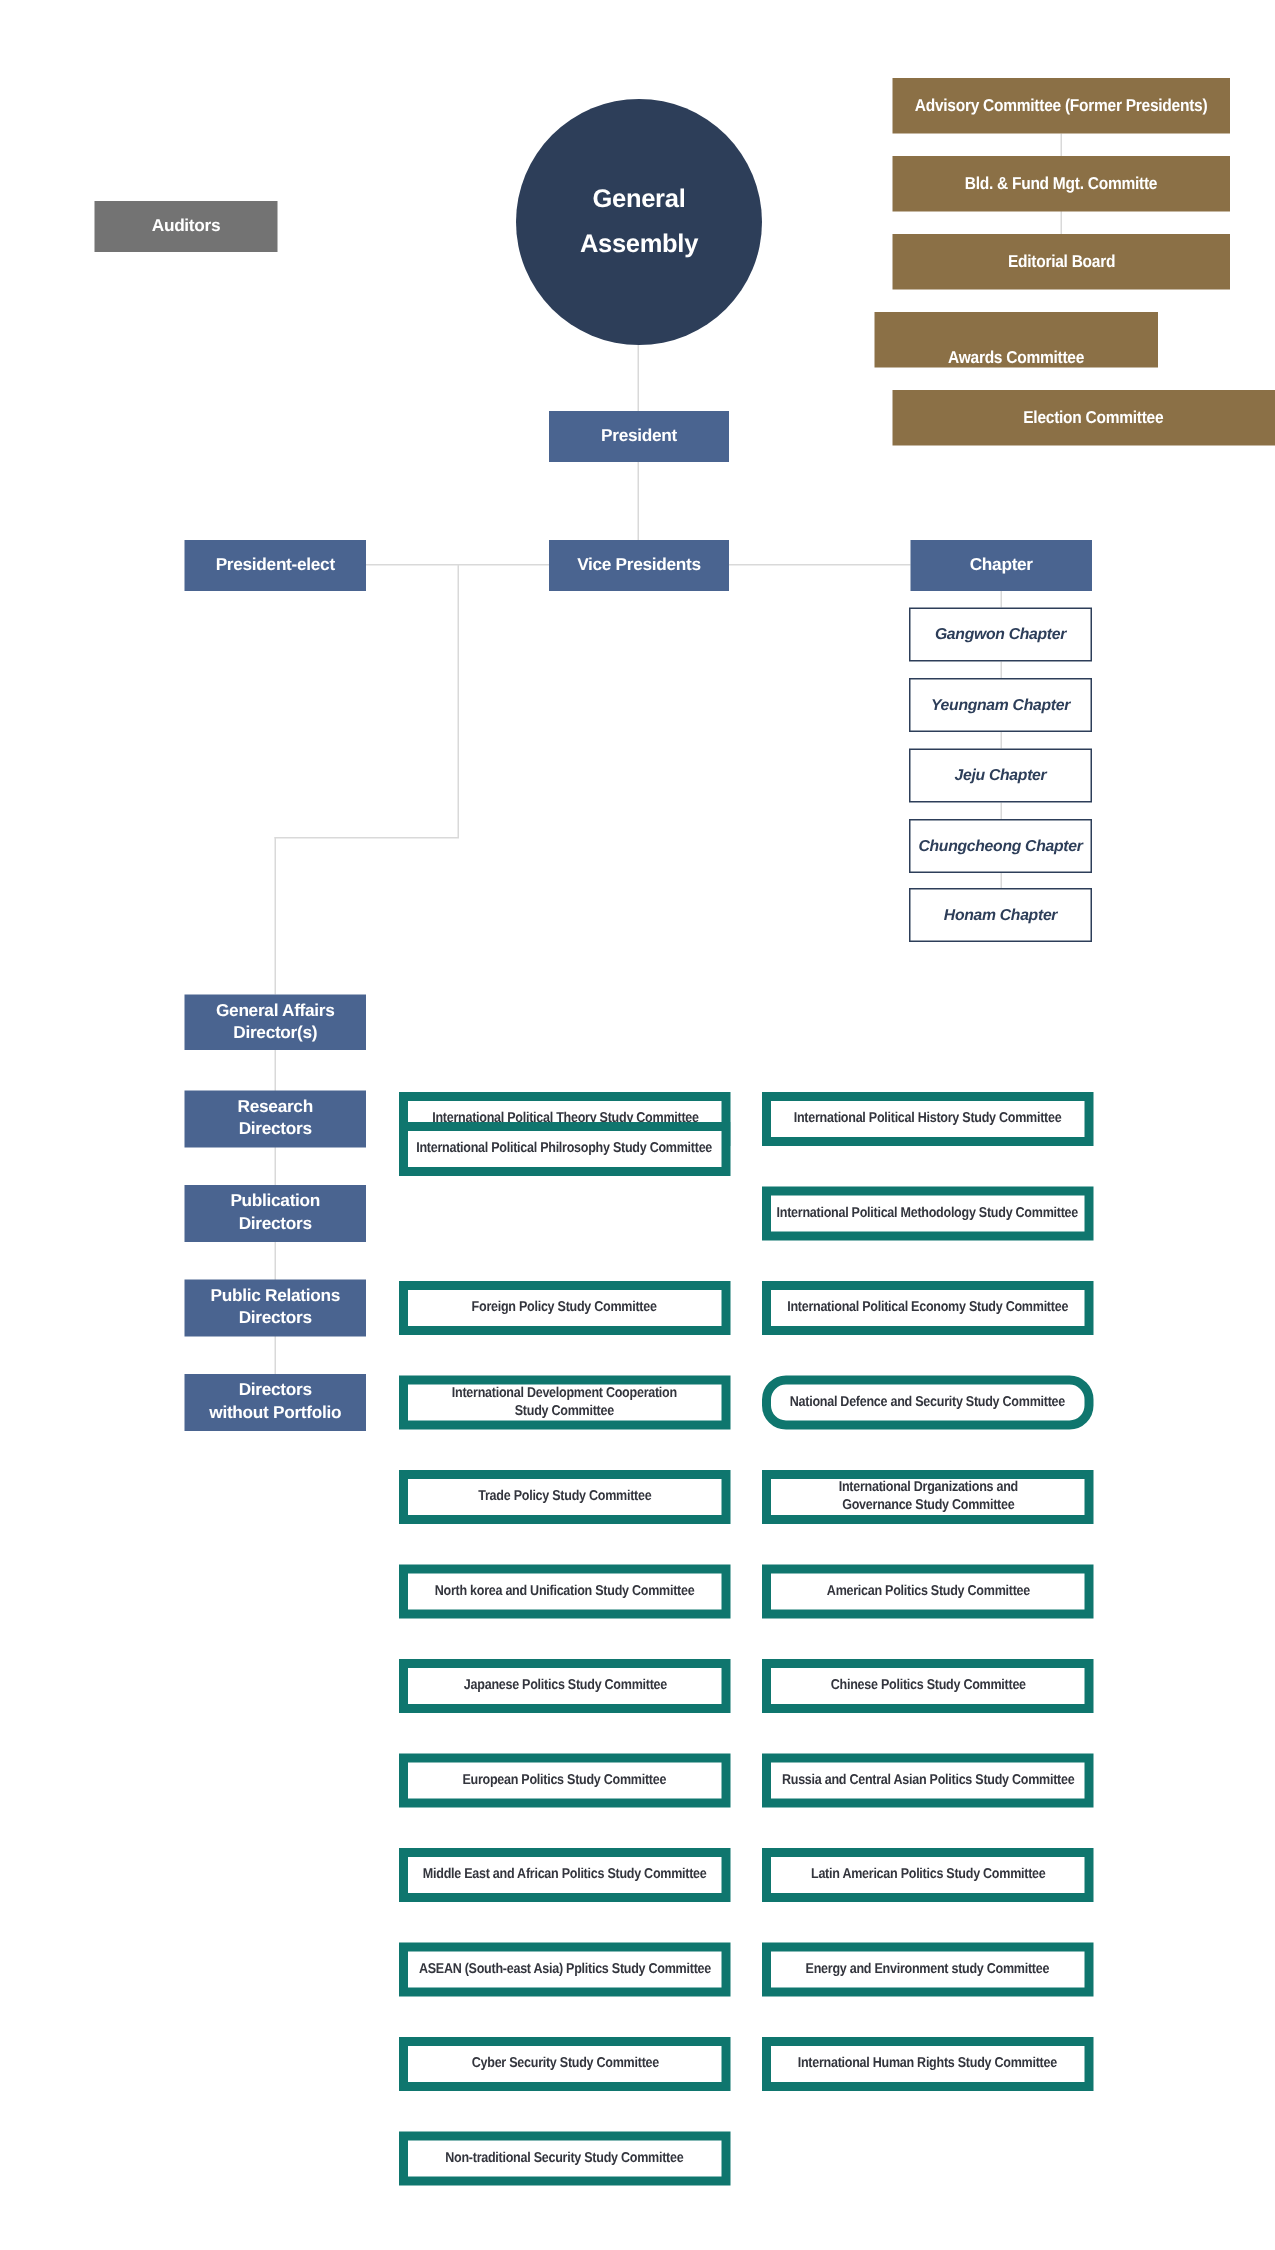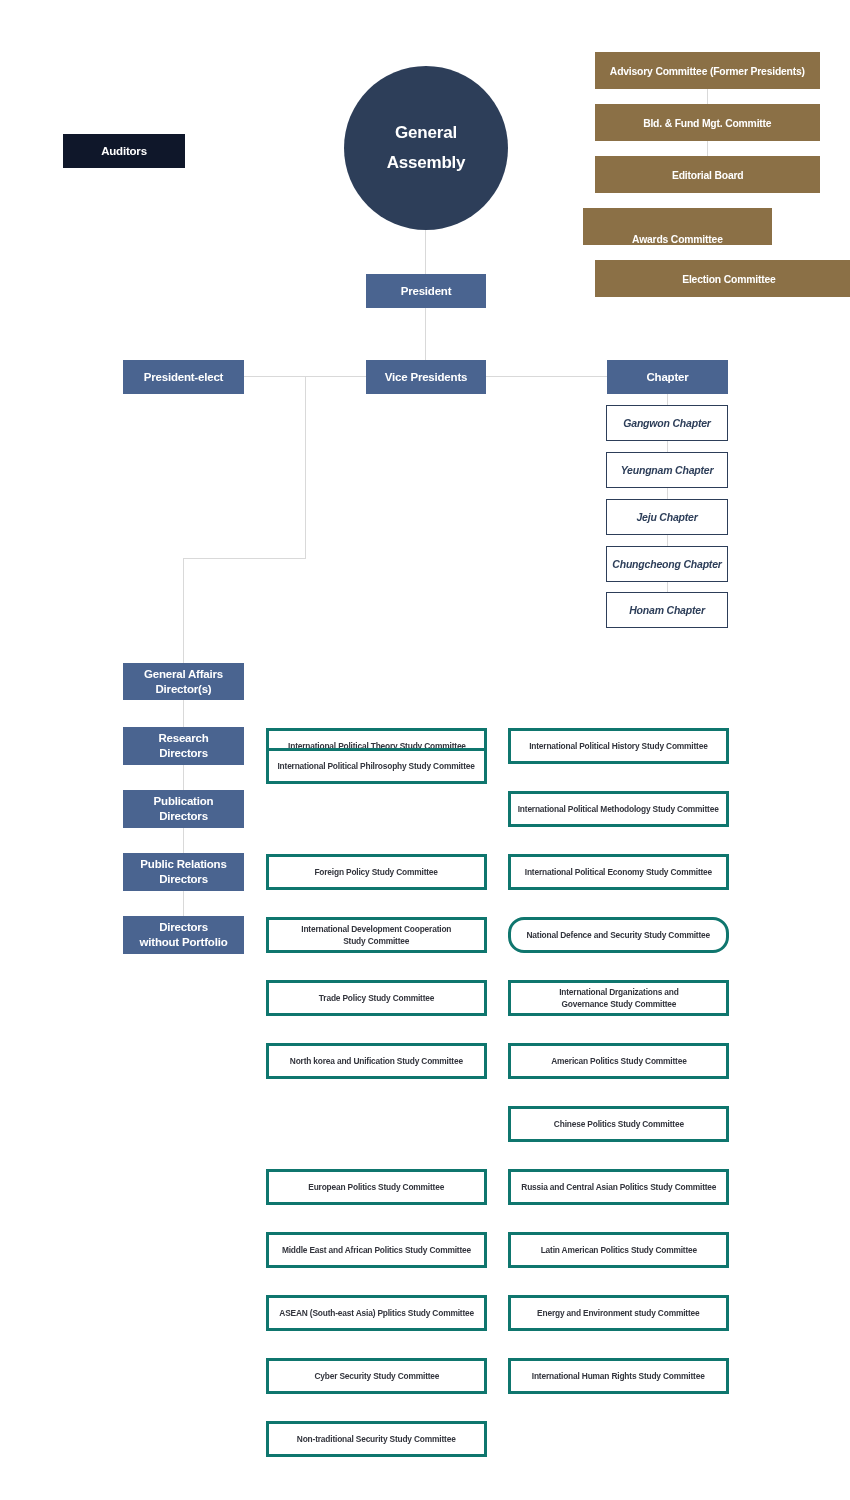--- a/index.html
+++ b/index.html
@@ -11,31 +11,31 @@
   .node {
     position:absolute; display:flex; align-items:center; justify-content:center;
     text-align:center; box-sizing:border-box;
   }
   .node span { white-space:pre; display:block; letter-spacing:-0.2px; }
   .circle {
     width:164px; height:164px; border-radius:50%;
     background:#2d3e59; color:#ffffff;
   }
   .circle span { font-size:17px; font-weight:bold; line-height:1.75; }
-  .btn-light { background:#0f172a; color:#ffffff; }
+  .btn-light { background:#737373; color:#ffffff; }
   .btn-blue  { background:#4a6490; color:#ffffff; }
   .btn-blue span, .btn-light span { font-size:11.5px; font-weight:bold; line-height:1.3; }
   .btn-brown { background:#8b7046; color:#ffffff; }
   .btn-brown span { font-size:11.5px; font-weight:bold; transform:scaleX(0.9); transform-origin:center; }
   .box-chapter {
     background:#ffffff; border:1px solid #2d3e59; color:#2d3e59;
   }
   .box-chapter span { font-size:10.5px; font-weight:bold;font-style:italic; }
   .box-committee {
-    background:#ffffff; border:3px solid #0f766e; color:#33353d;
+    background:#ffffff; border:6px solid #0f766e; color:#33353d;
   }
   .box-committee span { font-size:9.5px; font-weight:bold; line-height:1.3; transform:scaleX(0.88); transform-origin:center; }
 </style>
 </head>
 <body>
 
 <div class="canvas">
 
   <div class="line" style="left:425px;top:230px;width:1px;height:44px;"></div>
   <div class="line" style="left:425px;top:308px;width:1px;height:52px;"></div>
@@ -136,20 +136,23 @@
   <div class="node box-committee" style="left:266px;top:917px;width:221px;height:36px;">
     <span>International Development Cooperation
 Study Committee</span>
   </div>
   <div class="node box-committee" style="left:266px;top:980px;width:221px;height:36px;">
     <span>Trade Policy Study Committee</span>
   </div>
   <div class="node box-committee" style="left:266px;top:1043px;width:221px;height:36px;">
     <span>North korea and Unification Study Committee</span>
   </div>
+  <div class="node box-committee" style="left:266px;top:1106px;width:221px;height:36px;">
+    <span>Japanese Politics Study Committee</span>
+  </div>
   <div class="node box-committee" style="left:266px;top:1169px;width:221px;height:36px;">
     <span>European Politics Study Committee</span>
   </div>
   <div class="node box-committee" style="left:266px;top:1232px;width:221px;height:36px;">
     <span>Middle East and African Politics Study Committee</span>
   </div>
   <div class="node box-committee" style="left:266px;top:1295px;width:221px;height:36px;">
     <span>ASEAN (South-east Asia) Pplitics Study Committee</span>
   </div>
   <div class="node box-committee" style="left:266px;top:1358px;width:221px;height:36px;">

